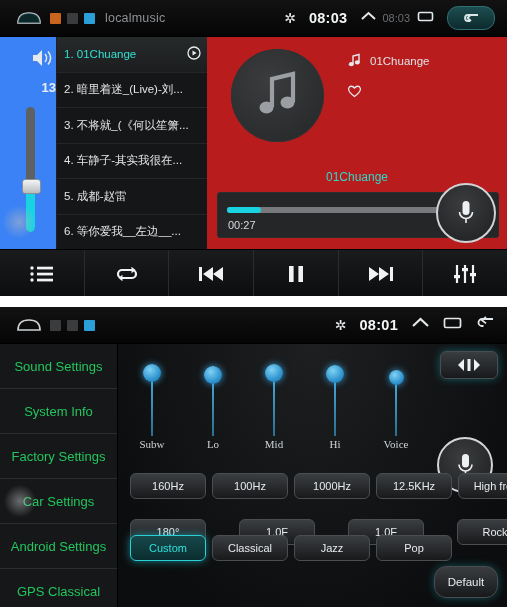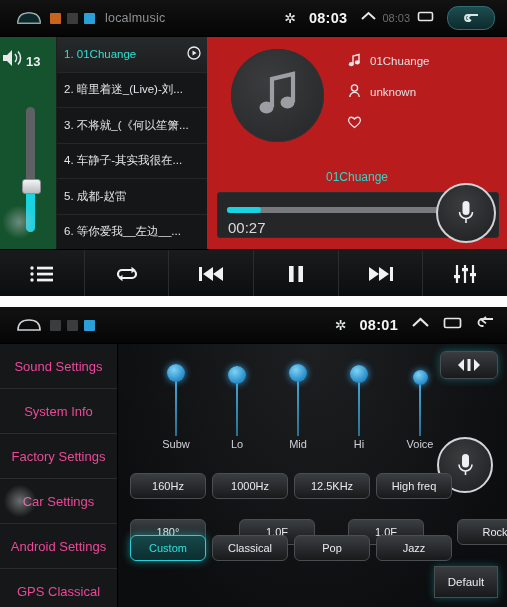--- a/index.html
+++ b/index.html
@@ -30,22 +30,22 @@
   .sb-clock{color:#f2f4f6;font-size:14.5px;font-weight:bold;letter-spacing:.3px;}
   .caret-ic,.rect-ic,.back-ic{color:#e4e7ea;}
   .ghost-clock{color:#6b6f73;font-size:11px;position:relative;left:-8px;}
   .backbtn{width:46px;height:22px;border-radius:11px;
     background:linear-gradient(#1d4d50,#0d2a2d);border:1px solid #2d6f73;
     display:flex;align-items:center;justify-content:center;}
 
   
   .music-body{position:relative;height:212px;width:507px;background:#111213;display:flex;}
 
-  .vol-col{width:56px;position:relative;display:flex;flex-direction:row;
-    align-items:flex-start;padding-top:10px;background:#14532d;}
+  .vol-col{width:56px;position:relative;display:flex;flex-direction:column;
+    align-items:flex-end;padding-top:10px;background:#3b82f6;}
   .vol-icon{color:#e6e9ec;}
   .vol-num{color:#e9ecef;font-size:13px;margin-top:7px;font-weight:bold;}
   .vol-track{position:absolute;top:70px;left:26px;width:9px;height:125px;
     background:#5e6164;border-radius:5px;}
   .vol-fill{position:absolute;bottom:0;left:0;width:9px;height:45px;
     background:#19d3e0;border-radius:5px;}
   .vol-knob{position:absolute;top:-8px;left:-4px;width:17px;height:13px;border-radius:3px;
     background:linear-gradient(#f2f4f5,#b9bdc0);border:1px solid #8b9094;}
   .vol-glow{position:absolute;left:2px;top:168px;width:34px;height:34px;border-radius:50%;
     background:radial-gradient(circle,rgba(180,185,190,.55),rgba(60,62,65,0) 70%);}
@@ -70,66 +70,66 @@
   .meta-row .gl{color:#e6e9ec;width:14px;display:inline-block;text-align:center;}
 
   .np-title{position:absolute;left:0;right:0;top:133px;text-align:center;color:#2ed9cc;
     font-size:12px;}
   .progress-wrap{position:absolute;left:10px;right:8px;top:155px;height:44px;
     background:#242628;border-radius:3px;border:1px solid #2b2d2f;}
   .pbar{position:absolute;left:9px;right:9px;top:14px;height:6px;background:#77797c;
     border-radius:3px;}
   .pbar-fill{position:absolute;left:0;top:0;height:6px;width:13%;background:#19d3e0;
     border-radius:3px;}
-  .t-cur{position:absolute;left:10px;top:26px;color:#d8dbde;font-size:15px;}
+  .t-cur{position:absolute;left:10px;top:26px;color:#d8dbde;font-size:11px;}
   .t-tot{position:absolute;right:10px;top:26px;color:#b9bcbf;font-size:10.5px;}
   .mic-circle{position:absolute;right:2px;top:-10px;width:56px;height:56px;border-radius:50%;
     background:radial-gradient(circle at 45% 35%,#3b3d3f,#1c1e20);
     border:2px solid #cfd3d6;display:flex;align-items:center;justify-content:center;}
 
   
   .ctrlbar{height:47px;width:507px;background:linear-gradient(#1a1b1c,#0c0d0e);
     display:flex;align-items:center;border-top:1px solid #000;}
   .ctrl{flex:1;height:47px;display:flex;align-items:center;justify-content:center;
     border-right:1px solid #2a2c2d;color:#f0f2f4;}
   .ctrl:last-child{border-right:none;}
 
   
   .set-body{display:flex;height:264px;width:507px;background:#0d0e0f;}
   .set-side{width:117px;background:#161718;border-right:1px solid #000;}
   .side-item{height:44px;display:flex;align-items:center;justify-content:center;
-    color:#ec4899;font-size:13px;border-bottom:1px solid #2a2c2d;position:relative;}
+    color:#22c55e;font-size:13px;border-bottom:1px solid #2a2c2d;position:relative;}
   .side-item.active .side-glow{position:absolute;left:4px;top:6px;width:32px;height:32px;
     border-radius:7px;background:radial-gradient(circle,rgba(190,195,200,.5),rgba(60,62,65,0) 72%);}
   .set-main{flex:1;position:relative;background:radial-gradient(ellipse at 50% 0%,#1d1f21,#0c0d0e 80%);}
 
   .fader-btn{position:absolute;right:9px;top:7px;width:56px;height:26px;border-radius:6px;
     background:linear-gradient(#3a3d40,#17191b);border:1px solid #4a4d50;
     box-shadow:0 0 8px rgba(25,180,200,.45);display:flex;align-items:center;justify-content:center;
     color:#eef1f3;}
   .set-mic{position:absolute;right:14px;top:93px;width:52px;height:52px;border-radius:50%;
     background:radial-gradient(circle at 45% 35%,#3b3d3f,#1b1d1f);border:2px solid #d2d6d9;
     display:flex;align-items:center;justify-content:center;}
 
-  .eq-area{position:absolute;left:28px;top:22px;width:300px;height:80px;}
+  .eq-area{position:absolute;left:4px;top:22px;width:300px;height:80px;font-family:Liberation Serif, serif;}
   .eq-band{position:absolute;width:60px;text-align:center;}
   .eq-stem{position:absolute;left:50%;margin-left:-1px;top:0;width:2px;height:70px;
     background:linear-gradient(#49b4e8,#2c6f93);}
   .eq-knob{position:absolute;left:50%;margin-left:-9px;width:18px;height:18px;border-radius:50%;
     background:radial-gradient(circle at 38% 32%,#7fd2f5,#2a8fcb 65%,#1d6fa5);
     box-shadow:0 0 7px rgba(60,170,230,.85);}
   .eq-label{position:absolute;top:72px;left:0;right:0;color:#cfd3d6;font-size:11px;}
 
   .btnrow{position:absolute;left:12px;display:flex;gap:6px;}
   .pill{height:24px;min-width:56px;padding:0 9px;border-radius:6px;
     background:linear-gradient(#3b3e41,#17191b);border:1px solid #4b4e51;
     color:#e8ebed;font-size:11px;display:flex;align-items:center;justify-content:center;}
   .pill.sel{background:linear-gradient(#17484a,#0b2d30);border:1px solid #2ad0d8;
     color:#2fe0dc;box-shadow:0 0 9px rgba(30,200,210,.6);}
-  .default-btn{position:absolute;right:9px;bottom:10px;width:62px;height:30px;border-radius:0;
+  .default-btn{position:absolute;right:9px;bottom:10px;width:62px;height:30px;border-radius:12px;
     background:linear-gradient(#3a3d40,#17191b);border:1px solid #4a4d50;
     box-shadow:0 0 8px rgba(25,180,200,.4);color:#e9ecee;font-size:11.5px;
     display:flex;align-items:center;justify-content:center;}
 </style>
 </head>
 <body>
 
 <div class="screen" id="music-screen">
 
   <div class="statusbar">
@@ -227,29 +227,20 @@
       <div class="meta">
         <div class="meta-row">
           <span class="gl">
             <svg width="13" height="14" viewBox="0 0 13 14">
                 <path d="M5 11 V3 L11 1.5 V9" fill="none" stroke="#e6e9ec" stroke-width="1.4"></path>
                 <ellipse cx="3.3" cy="11.2" rx="2.5" ry="2.1" fill="#e6e9ec"></ellipse>
                 <ellipse cx="9.3" cy="9.4" rx="2.5" ry="2.1" fill="#e6e9ec"></ellipse>
               </svg>
           </span>
           <span>01Chuange</span>
-        </div>
-        <div class="meta-row">
-          <span class="gl">
-            <svg width="13" height="14" viewBox="0 0 13 14">
-                <circle cx="6.5" cy="4" r="3.1" fill="none" stroke="#e6e9ec" stroke-width="1.4"></circle>
-                <path d="M1.8 13 a4.7 4.7 0 0 1 9.4 0" fill="none" stroke="#e6e9ec" stroke-width="1.4"></path>
-              </svg>
-          </span>
-          <span>unknown</span>
         </div>
         <div class="meta-row">
           <span class="gl">
             <svg width="15" height="14" viewBox="0 0 15 14">
                 <path d="M7.5 12.5 C2 8.5 1 6 1.8 4 C2.6 1.8 5.6 1.5 7.5 4 C9.4 1.5 12.4 1.8 13.2 4 C14 6 13 8.5 7.5 12.5 Z" fill="none" stroke="#e6e9ec" stroke-width="1.3"></path>
               </svg>
           </span>
         </div>
       </div>
 
@@ -434,20 +425,23 @@
           <div class="eq-knob" style="top:4px;width:15px;height:15px;margin-left:-7.5px;"></div>
           <div class="eq-label">Voice</div>
         </div>
       </div>
 
       <div class="btnrow" style="top:129px;">
         <div class="pill">
             <span>160Hz</span>
           </div>
         <div class="pill">
+            <span>100Hz</span>
+          </div>
+        <div class="pill">
             <span>1000Hz</span>
           </div>
         <div class="pill">
             <span>12.5KHz</span>
           </div>
         <div class="pill">
             <span>High freq</span>
           </div>
       </div>
 
@@ -467,24 +461,24 @@
       </div>
 
       <div class="btnrow" style="top:191px;">
         <div class="pill sel">
             <span>Custom</span>
           </div>
         <div class="pill">
             <span>Classical</span>
           </div>
         <div class="pill">
+            <span>Jazz</span>
+          </div>
+        <div class="pill">
             <span>Pop</span>
-          </div>
-        <div class="pill">
-            <span>Jazz</span>
           </div>
       </div>
 
       <div class="default-btn">
         <span>Default</span>
       </div>
     </div>
   </div>
 </div>
 

